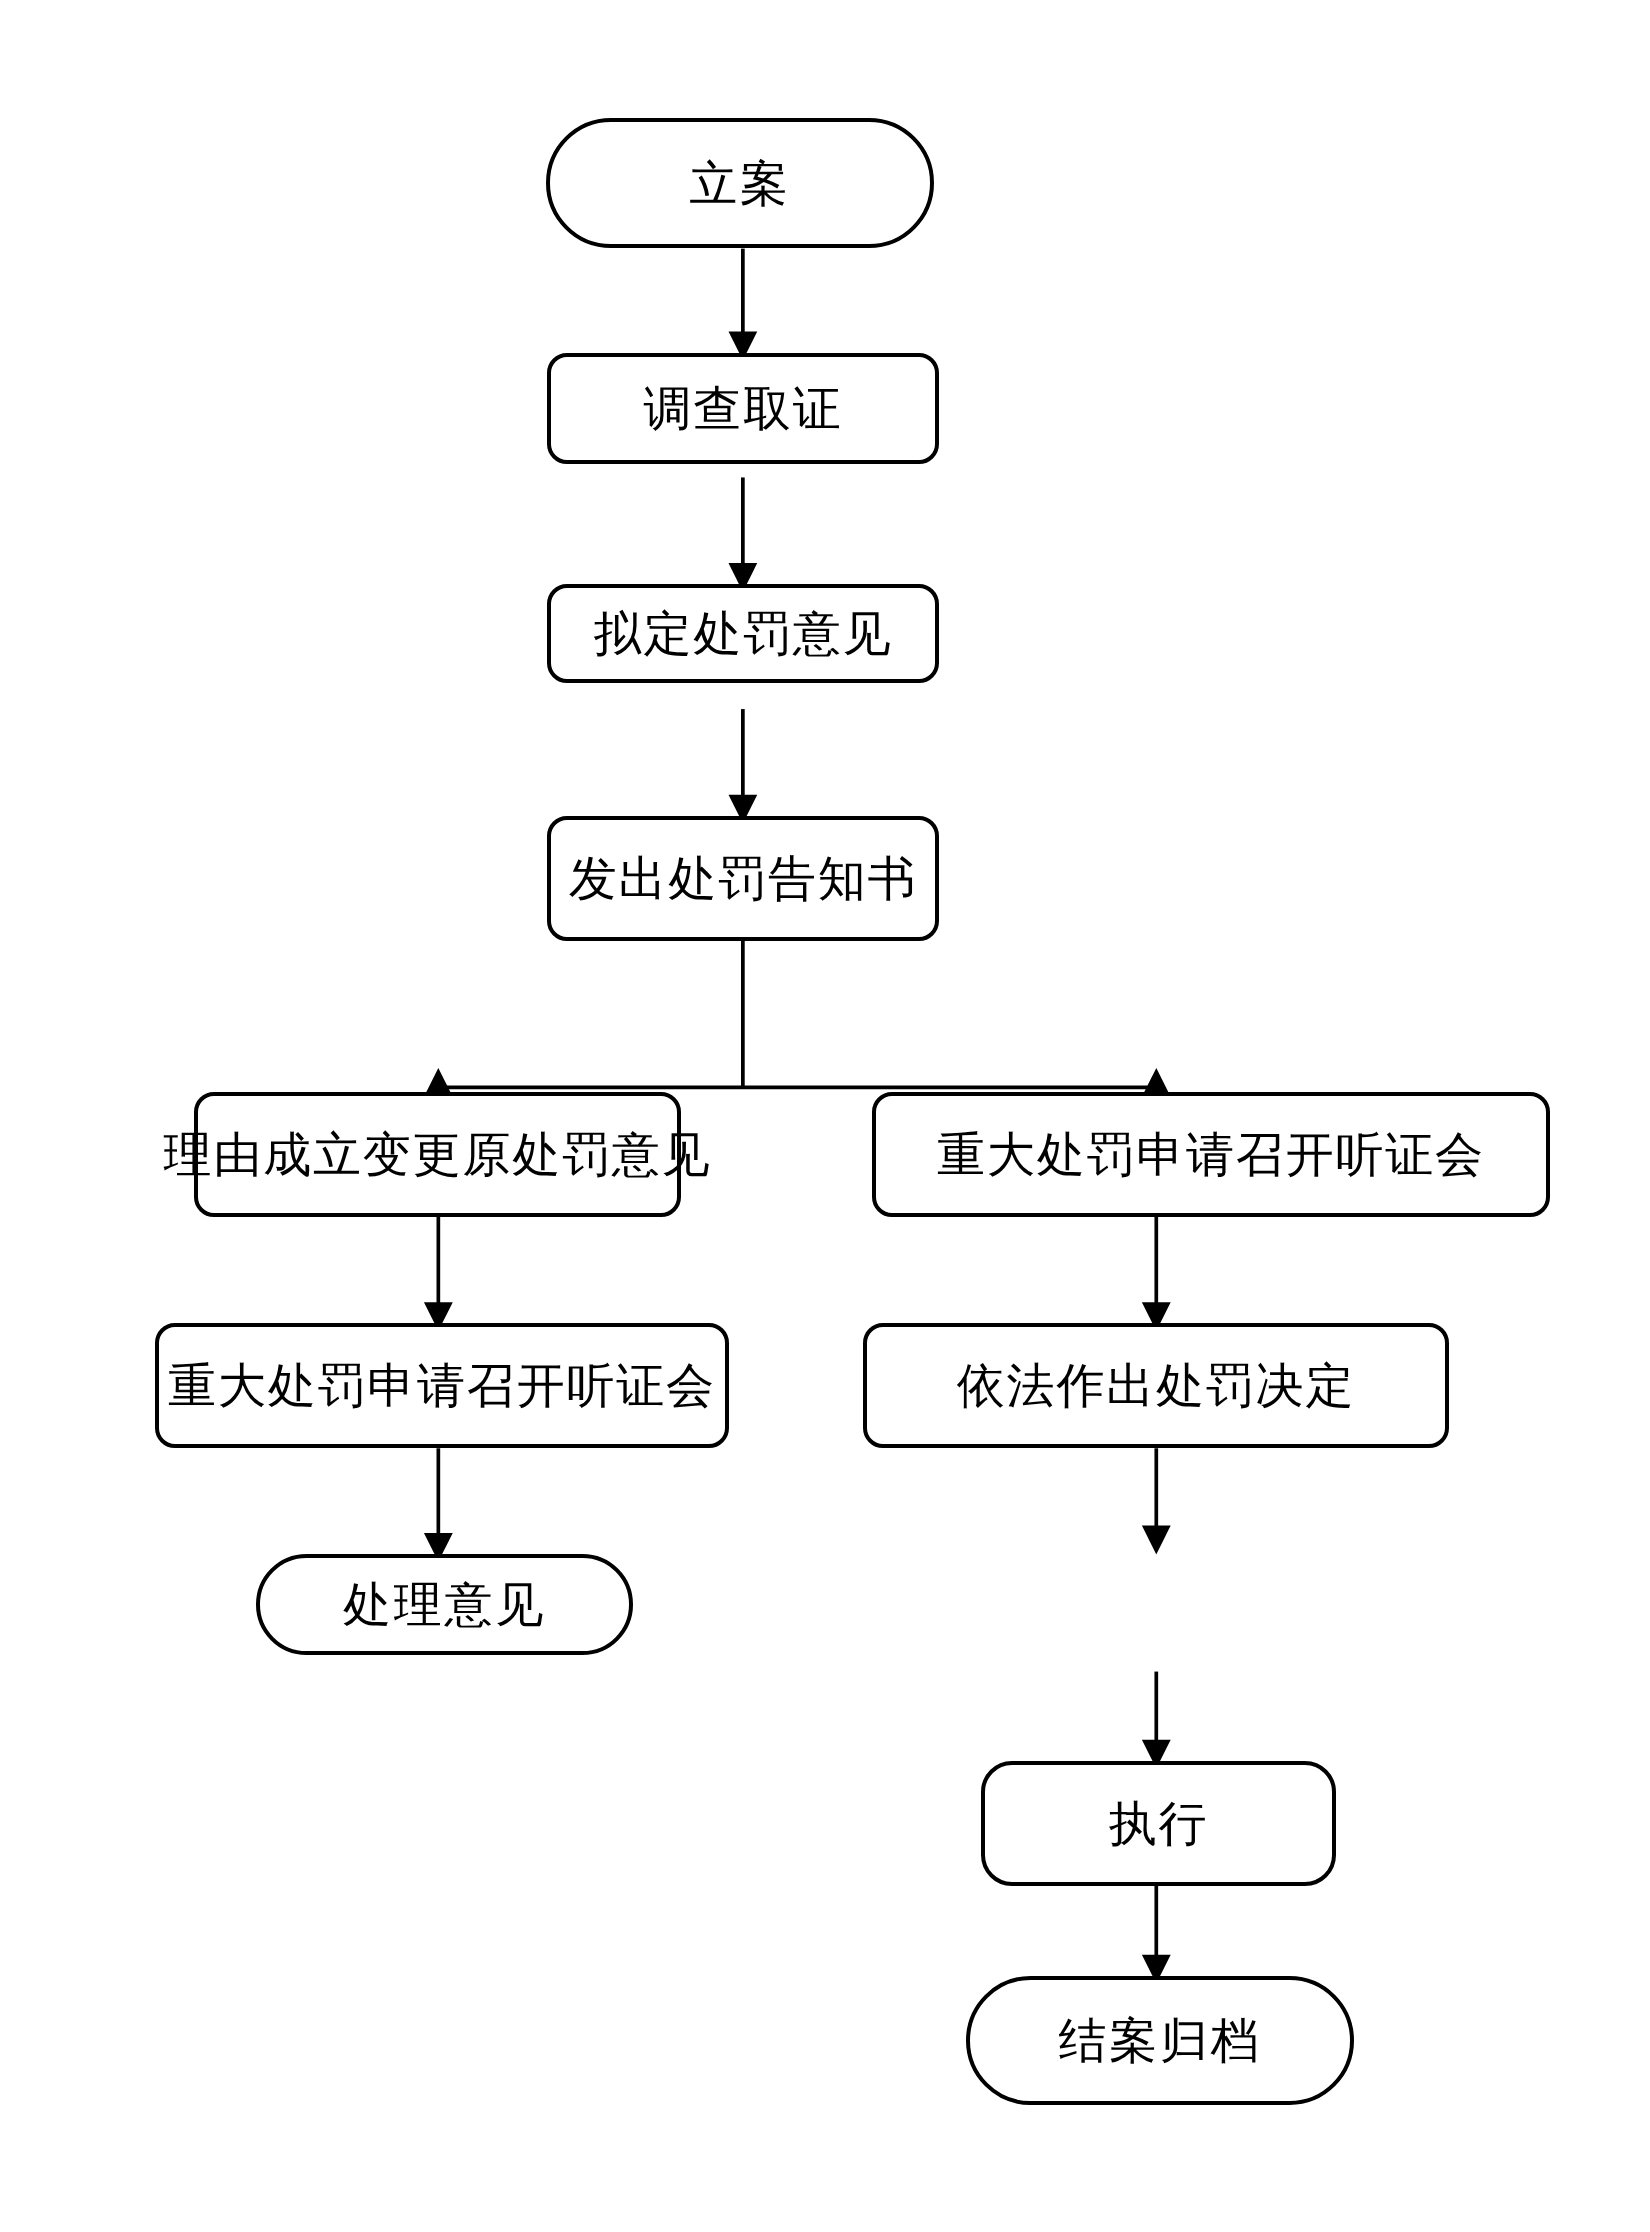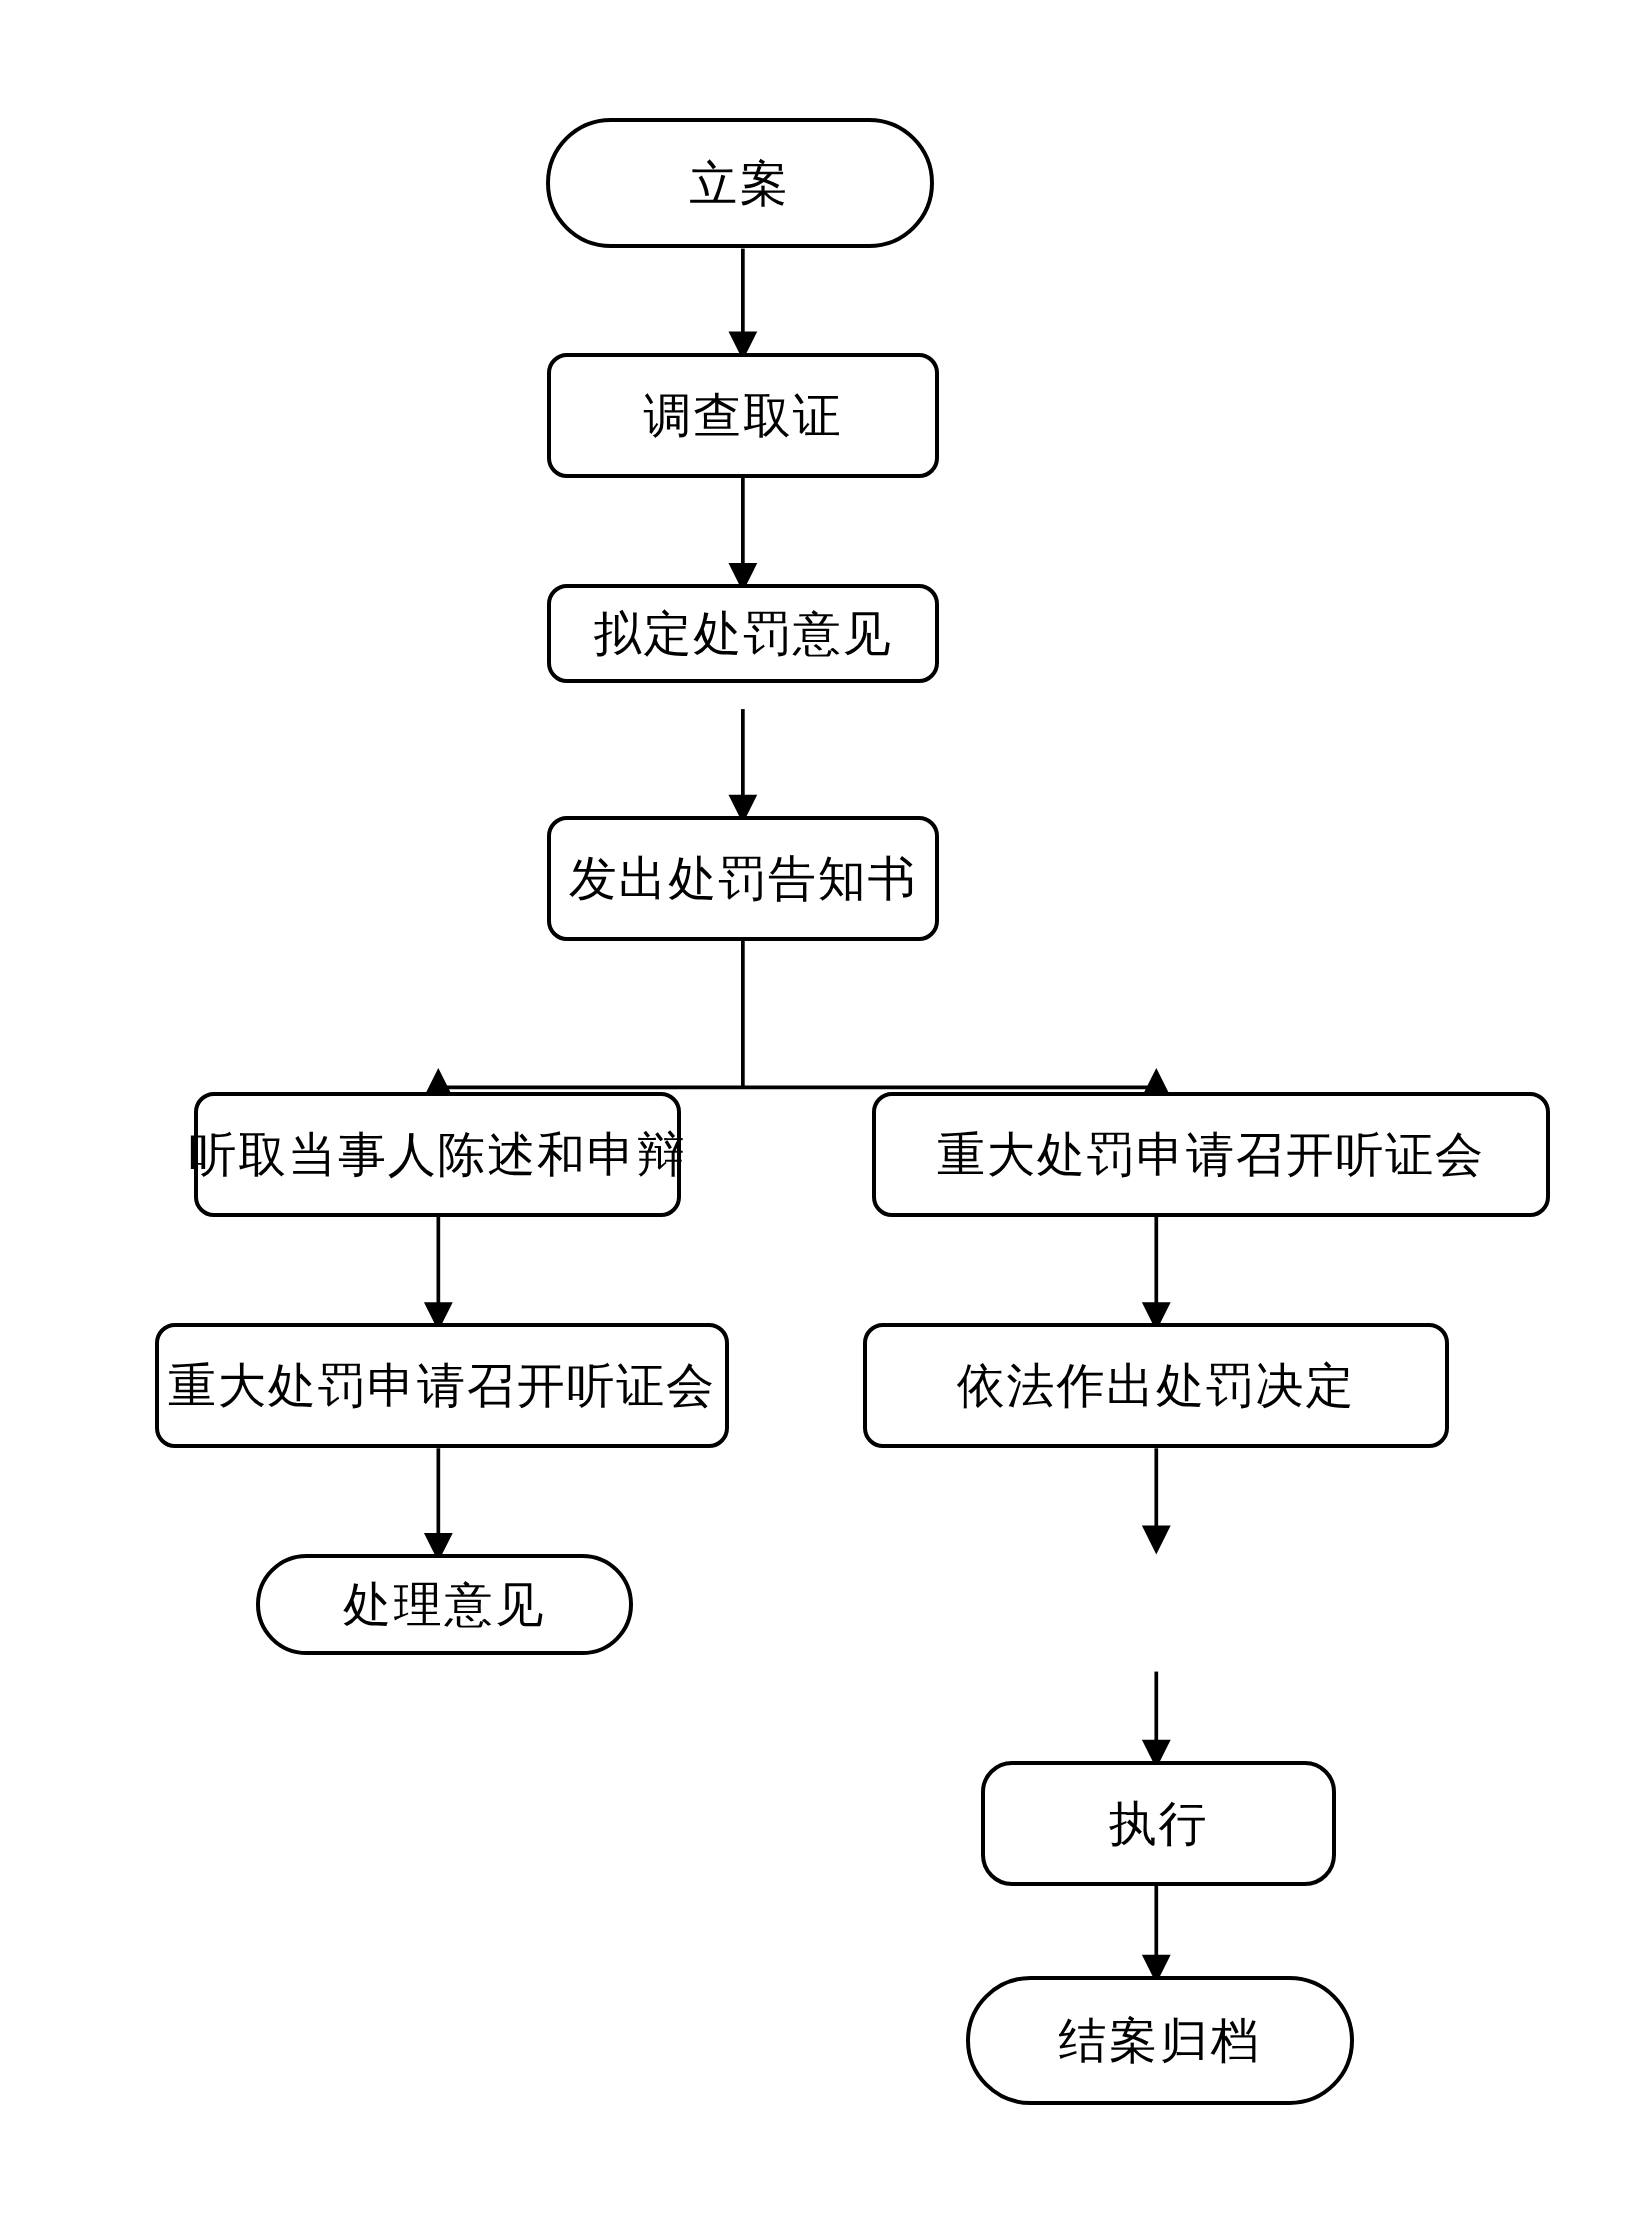--- a/index.html
+++ b/index.html
@@ -97,34 +97,34 @@
 
     <line x1="1253" y1="1811" x2="1253" y2="1900" stroke="#000000" stroke-width="4" marker-end="url(#arrowhead)"></line>
 
     <line x1="1253" y1="2043" x2="1253" y2="2133" stroke="#000000" stroke-width="4" marker-end="url(#arrowhead)"></line>
   </svg>
 
   <div class="node terminal" style="left:546px; top:118px; width:388px; height:130px;">
     <span class="label">立案</span>
   </div>
 
-  <div class="node process" style="left:547px; top:353px; width:392px; height:125px;">
+  <div class="node process" style="left:547px; top:353px; width:392px; height:111px;">
     <span class="label">调查取证</span>
   </div>
 
   <div class="node process" style="left:547px; top:584px; width:392px; height:99px;">
     <span class="label">拟定处罚意见</span>
   </div>
 
   <div class="node process" style="left:547px; top:816px; width:392px; height:125px;">
     <span class="label">发出处罚告知书</span>
   </div>
 
   <div class="node process" style="left:194px; top:1092px; width:487px; height:125px;">
-    <span class="label">听取当事人陈述和申辩</span>
+    <span class="label">理由成立变更原处罚意见</span>
   </div>
 
   <div class="node process" style="left:872px; top:1092px; width:678px; height:125px;">
     <span class="label">重大处罚申请召开听证会</span>
   </div>
 
   <div class="node process" style="left:155px; top:1323px; width:574px; height:125px;">
     <span class="label">重大处罚申请召开听证会</span>
   </div>
 

